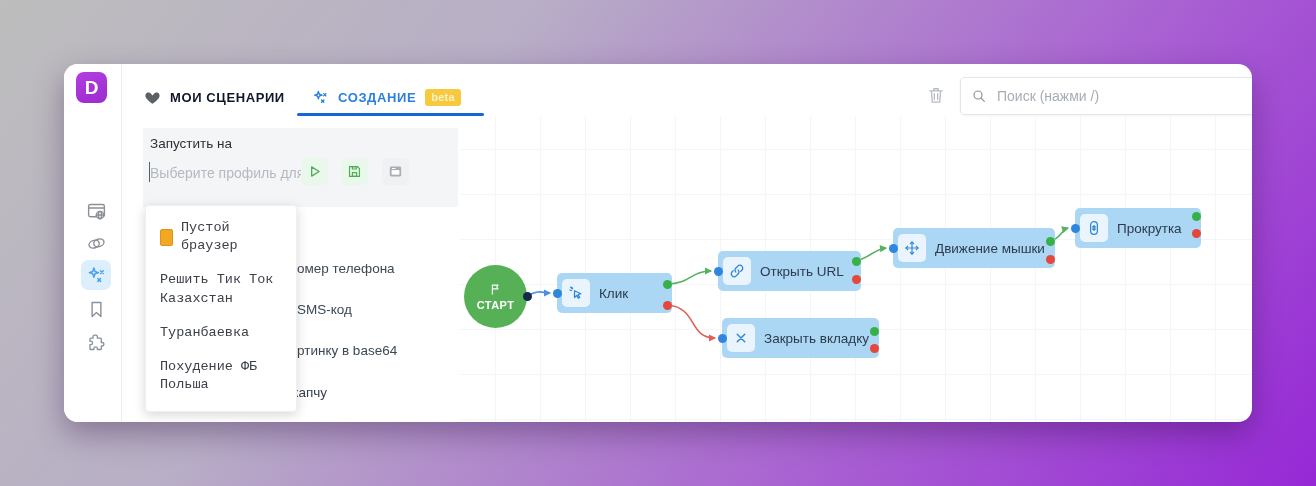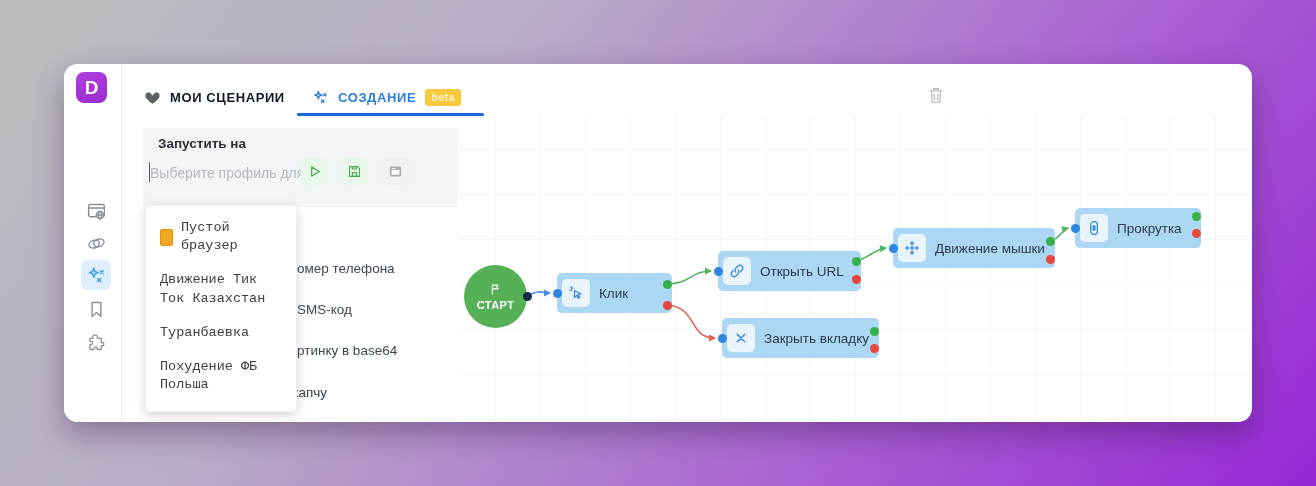--- a/index.html
+++ b/index.html
@@ -32,21 +32,21 @@
     padding:2px 6px 3px;border-radius:3px;text-transform:lowercase;}
   .trash{position:absolute;left:862px;top:21px;width:22px;height:22px;color:#b7bcc2;}
   .trash svg{width:20px;height:20px;}
   .search-box{position:absolute;left:896px;top:13px;width:278px;height:36px;border:1px solid #e3e5e8;
     border-radius:5px;background:#fff;display:flex;align-items:center;padding:0 10px;gap:8px;box-shadow:0 1px 3px rgba(0,0,0,.05);}
   .search-box svg{width:16px;height:16px;color:#8f959c;flex:0 0 auto;}
   .search-box input{border:none;outline:none;flex:1;font-size:14px;color:#3a4048;font-family:inherit;background:transparent;}
   .search-box input::placeholder{color:#a7adb5;}
   
   .run-panel{position:absolute;left:79px;top:64px;width:315px;height:79px;background:#f4f5f6;z-index:20;}
-  .run-title{position:absolute;left:7px;top:8px;font-size:13.5px;font-weight:bold;color:#2b3138;margin-left:8px;}
+  .run-title{position:absolute;left:7px;top:8px;font-size:13.5px;font-weight:normal;color:#2b3138;}
   .profile-input{position:absolute;left:7px;top:32px;width:160px;height:26px;border:none;background:transparent;
     font-size:14px;color:#3a4048;font-family:inherit;outline:none;padding:0;}
   .profile-input::placeholder{color:#b4bac2;}
   .caret{position:absolute;left:6px;top:34px;width:1px;height:20px;background:#55606c;}
   .chip{position:absolute;top:30px;width:27px;height:27px;border-radius:6px;display:flex;align-items:center;justify-content:center;}
   .chip svg{width:17px;height:17px;}
   .chip.play{left:158px;background:#eaf7eb;color:#4cae53;}
   .chip.save{left:198px;background:#eaf7eb;color:#4cae53;}
   .chip.logs{left:239px;background:#f0f1f3;color:#9aa0a6;}
   
@@ -136,20 +136,27 @@
     <span>СОЗДАНИЕ</span>
     <span class="beta-badge">beta</span>
   </div>
   <div class="tab-underline"></div>
 
   <div class="trash">
     <svg viewBox="0 0 24 24" fill="none" stroke="currentColor" stroke-width="1.6" stroke-linecap="round">
       <path d="M4.5 7h15M9.5 7V4.5h5V7M6.5 7l1 13.5h9l1-13.5M10 10.5v7M14 10.5v7"></path>
     </svg>
   </div>
+  <div class="search-box">
+    <svg viewBox="0 0 24 24" fill="none" stroke="currentColor" stroke-width="1.8" stroke-linecap="round">
+      <circle cx="10.5" cy="10.5" r="6"></circle>
+        <line x1="15" y1="15" x2="20" y2="20"></line>
+    </svg>
+    <input type="text" placeholder="Поиск (нажми /)" style="">
+  </div>
 
   <div class="run-panel">
     <div class="run-title">Запустить на</div>
     <div class="caret"></div>
     <input class="profile-input" type="text" placeholder="Выберите профиль для з" style="">
     <div class="chip play">
       <svg viewBox="0 0 24 24" fill="none" stroke="currentColor" stroke-width="1.8" stroke-linejoin="round">
         <path d="M8 5.5v13l10.5-6.5z"></path>
       </svg>
     </div>
@@ -184,21 +191,21 @@
     </div>
     <span class="captcha-label">Решить капчу</span>
   </div>
 
   <div class="dropdown">
     <div class="dd-item">
       <span class="dd-icon"></span>
       <span>Пустой браузер</span>
     </div>
     <div class="dd-item">
-      <span>Движение Тик Ток Казахстан</span>
+      <span>Решить Тик Ток Казахстан</span>
     </div>
     <div class="dd-item">
       <span>Туранбаевка</span>
     </div>
     <div class="dd-item">
       <span>Похудение ФБ Польша</span>
     </div>
   </div>
 
   <div class="canvas"></div>

